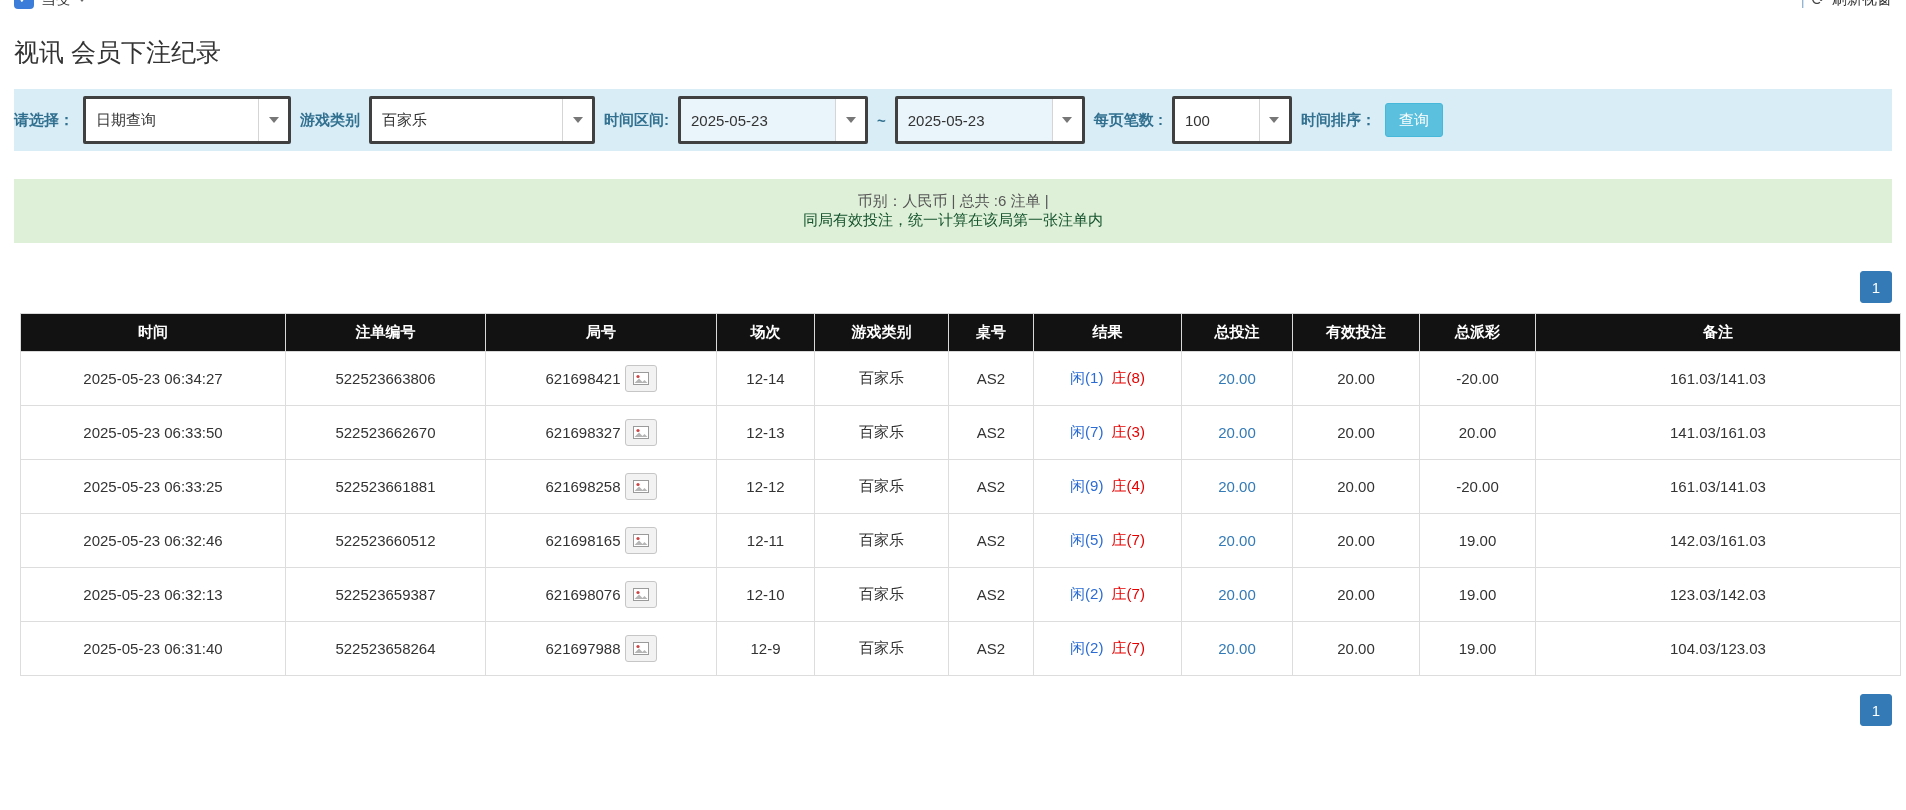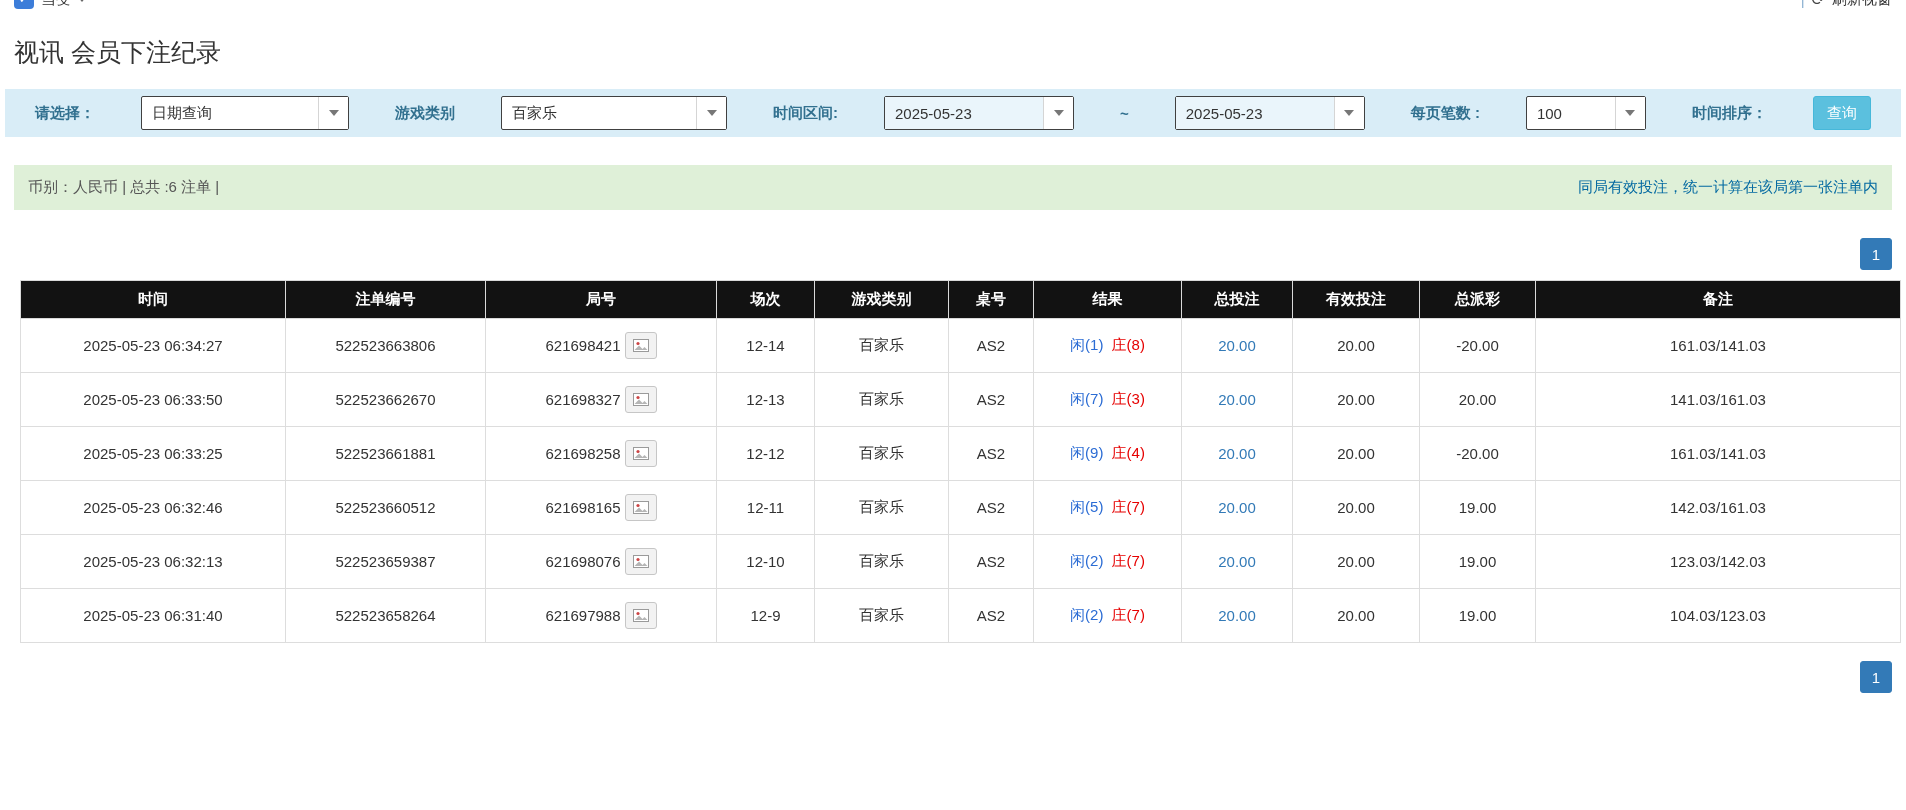--- a/index.html
+++ b/index.html
@@ -15,44 +15,44 @@
     height:30px; transform:translateY(-16px); font-size:15px; color:#333; }
   .topbar-left, .topbar-right { display:flex; align-items:center; gap:7px; }
   .check-badge { display:inline-block; width:20px; height:20px; background:#3c7dd9;
     color:#fff; border-radius:4px; text-align:center; line-height:20px; font-size:13px; }
   .caret-sm { width:0; height:0; border-left:4px solid transparent; border-right:4px solid transparent; border-top:5px solid #666; display:inline-block; }
   .topbar-sep { color:#8ab0d0; }
   .refresh-glyph { font-size:16px; color:#444; }
   
   .page-title { font-size:25px; font-weight:500; color:#333; margin:24px 0 20px; padding:0 14px; }
   
-  .filter-bar { margin:0 5px; background:#d9edf7; padding:7px 30px; display:flex;
-    align-items:center; gap:9px;justify-content:space-between; }
+  .filter-bar { margin:0 14px; background:#d9edf7; padding:7px 0; display:flex;
+    align-items:center; gap:9px; }
   .filter-label { color:#31708f; font-weight:bold; font-size:15px; white-space:nowrap; }
-  .combo { background:#fff; border:1px solid #404040; border-radius:2px; height:34px;
+  .combo { background:#fff; border:3px solid #404040; border-radius:2px; height:48px;
     display:flex; align-items:center; cursor:pointer; }
   .combo .val { padding:0 10px; font-size:15px; color:#333; flex:1; white-space:nowrap; overflow:hidden; }
   .combo .caret-box { width:30px; align-self:stretch; border-left:1px solid #d5d5d5;
     display:flex; align-items:center; justify-content:center; background:#fff; }
   .caret { width:0; height:0; border-left:5px solid transparent; border-right:5px solid transparent; border-top:6px solid #777; }
   .combo.w-select { width:208px; }
   .combo.w-game   { width:226px; }
   .combo.w-date   { width:190px; }
   .combo.w-date .val { background:#eaf5fb; align-self:stretch; display:flex; align-items:center; }
   .combo.w-size   { width:120px; }
   .combo.w-sort   { width:196px; }
   .tilde { color:#31708f; font-weight:bold; font-size:15px; }
   .search-btn { background:#5bc0de; border:1px solid #46b8da; color:#fff; font-size:15px;
     height:34px; padding:0 13px; border-radius:3px; cursor:pointer;
     font-family:"Liberation Sans","DejaVu Sans",sans-serif; }
   
   .info-bar { margin:28px 14px 0; background:#dff0d8; padding:13px 14px; display:flex;
-    justify-content:space-between; align-items:center; font-size:15px; }
+    justify-content:space-between; align-items:center; font-size:15px;flex-direction:column; }
   .info-left { color:#565656; }
-  .info-right { color:#0369a1; }
+  .info-right { color:#14532d; }
   
   .pager { padding:0 14px; text-align:right; }
   .pager.top { margin:28px 0 10px; }
   .pager.bottom { margin:18px 0 0; }
   .page-btn { display:inline-block; min-width:32px; height:32px; line-height:32px;
     background:#337ab7; border:1px solid #337ab7; color:#fff; text-align:center;
     border-radius:3px; font-size:15px; cursor:pointer; }
   
   table.records { width:1880px; margin:0 20px; border-collapse:collapse; font-size:15px; table-layout:fixed; }
   table.records th { background:#121212; color:#fff; font-weight:bold; height:38px;

